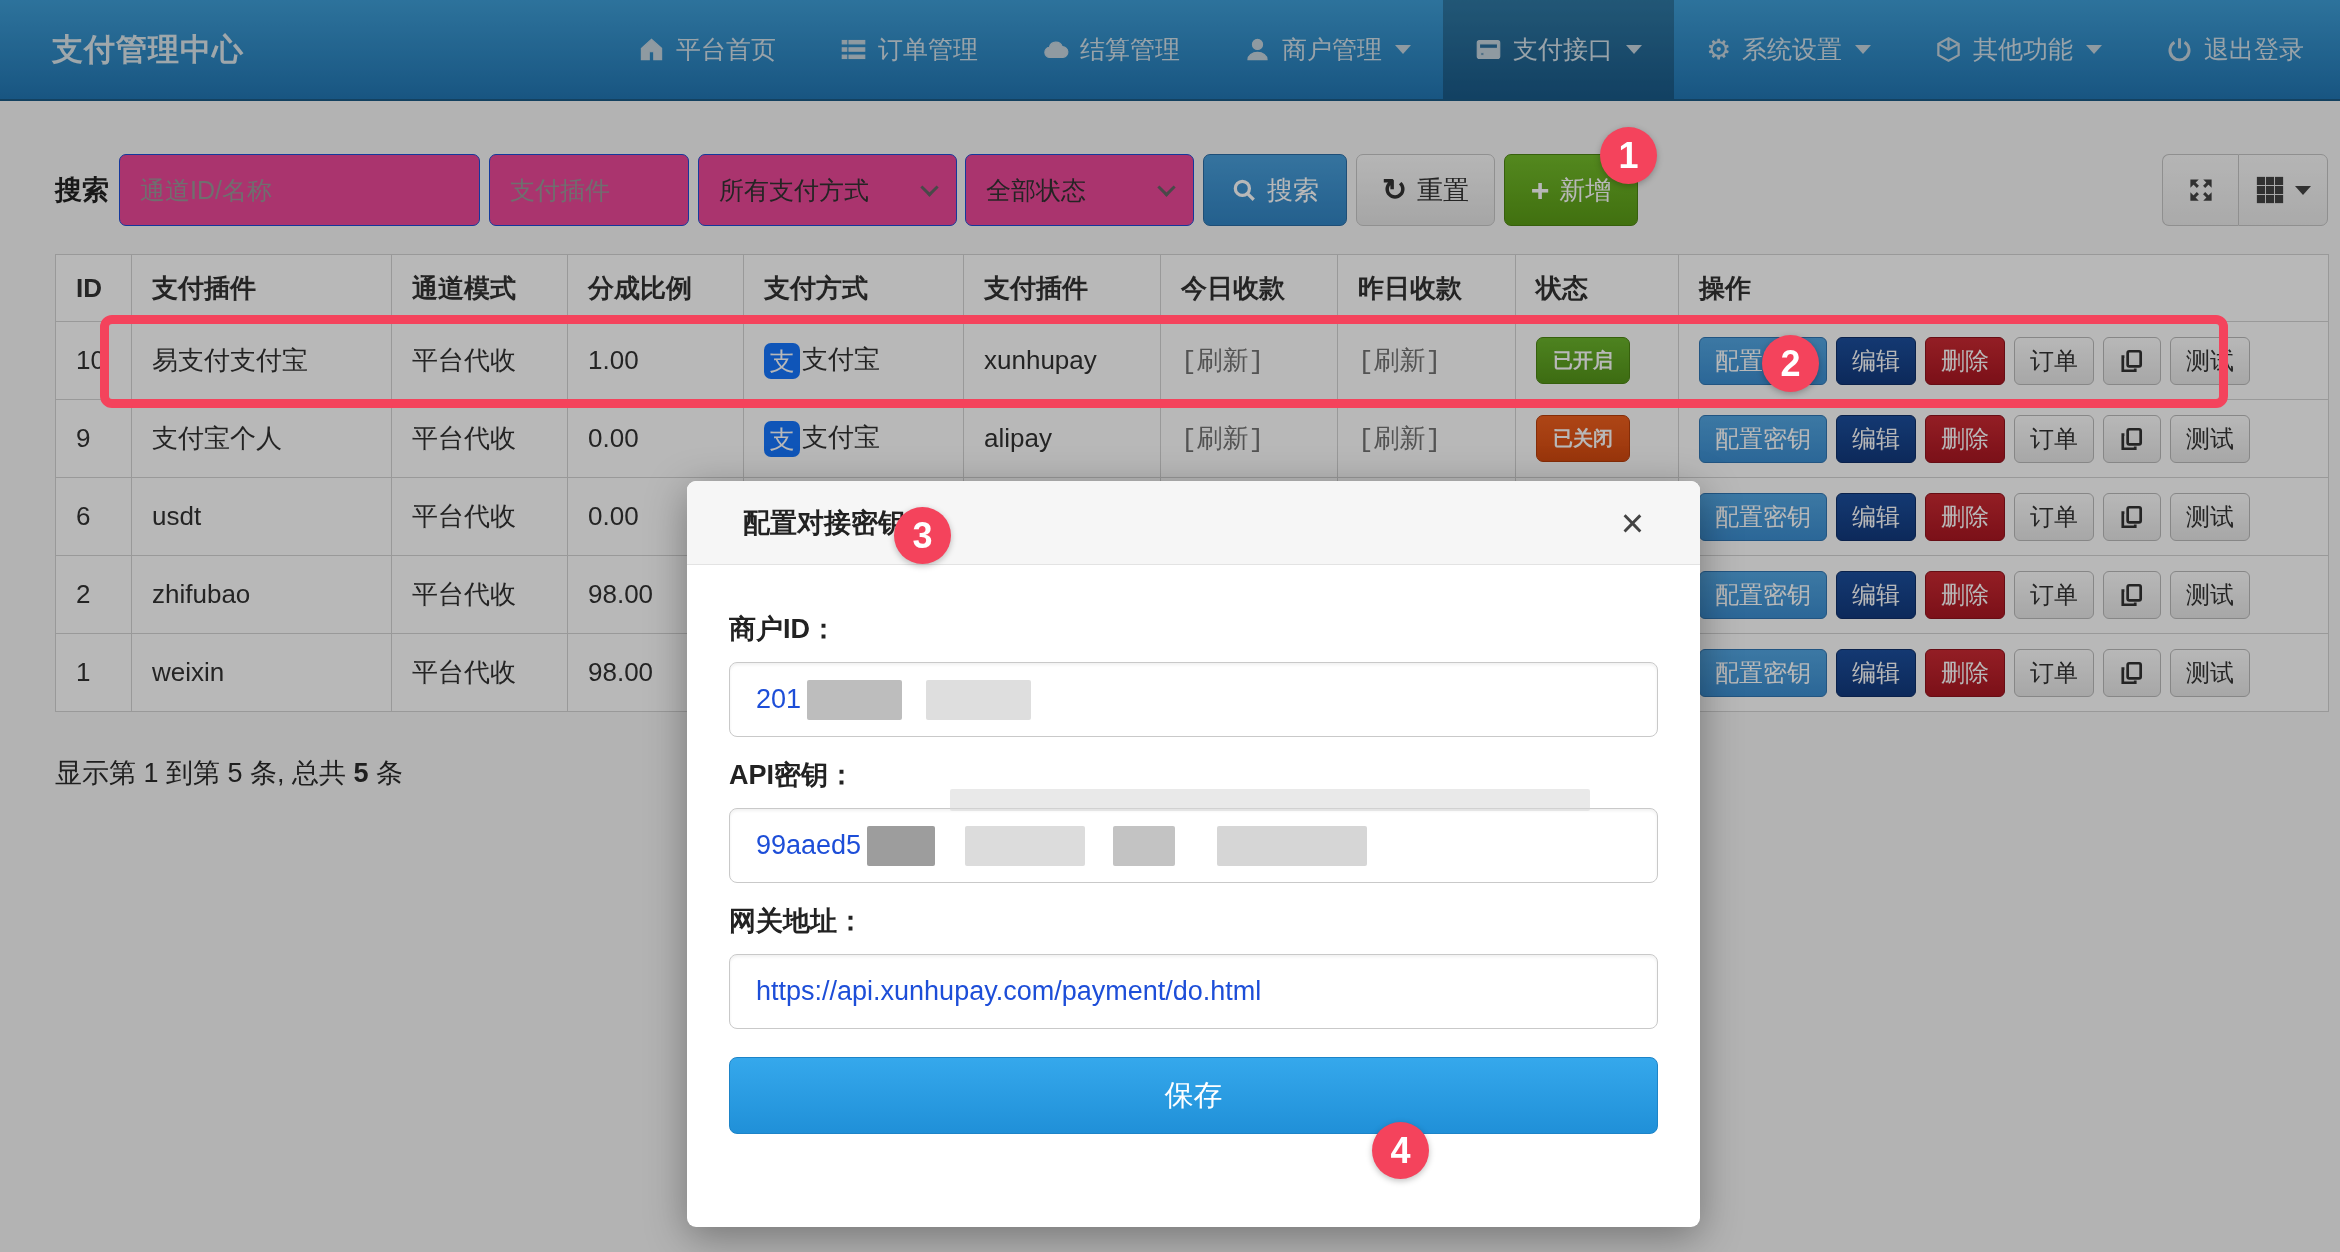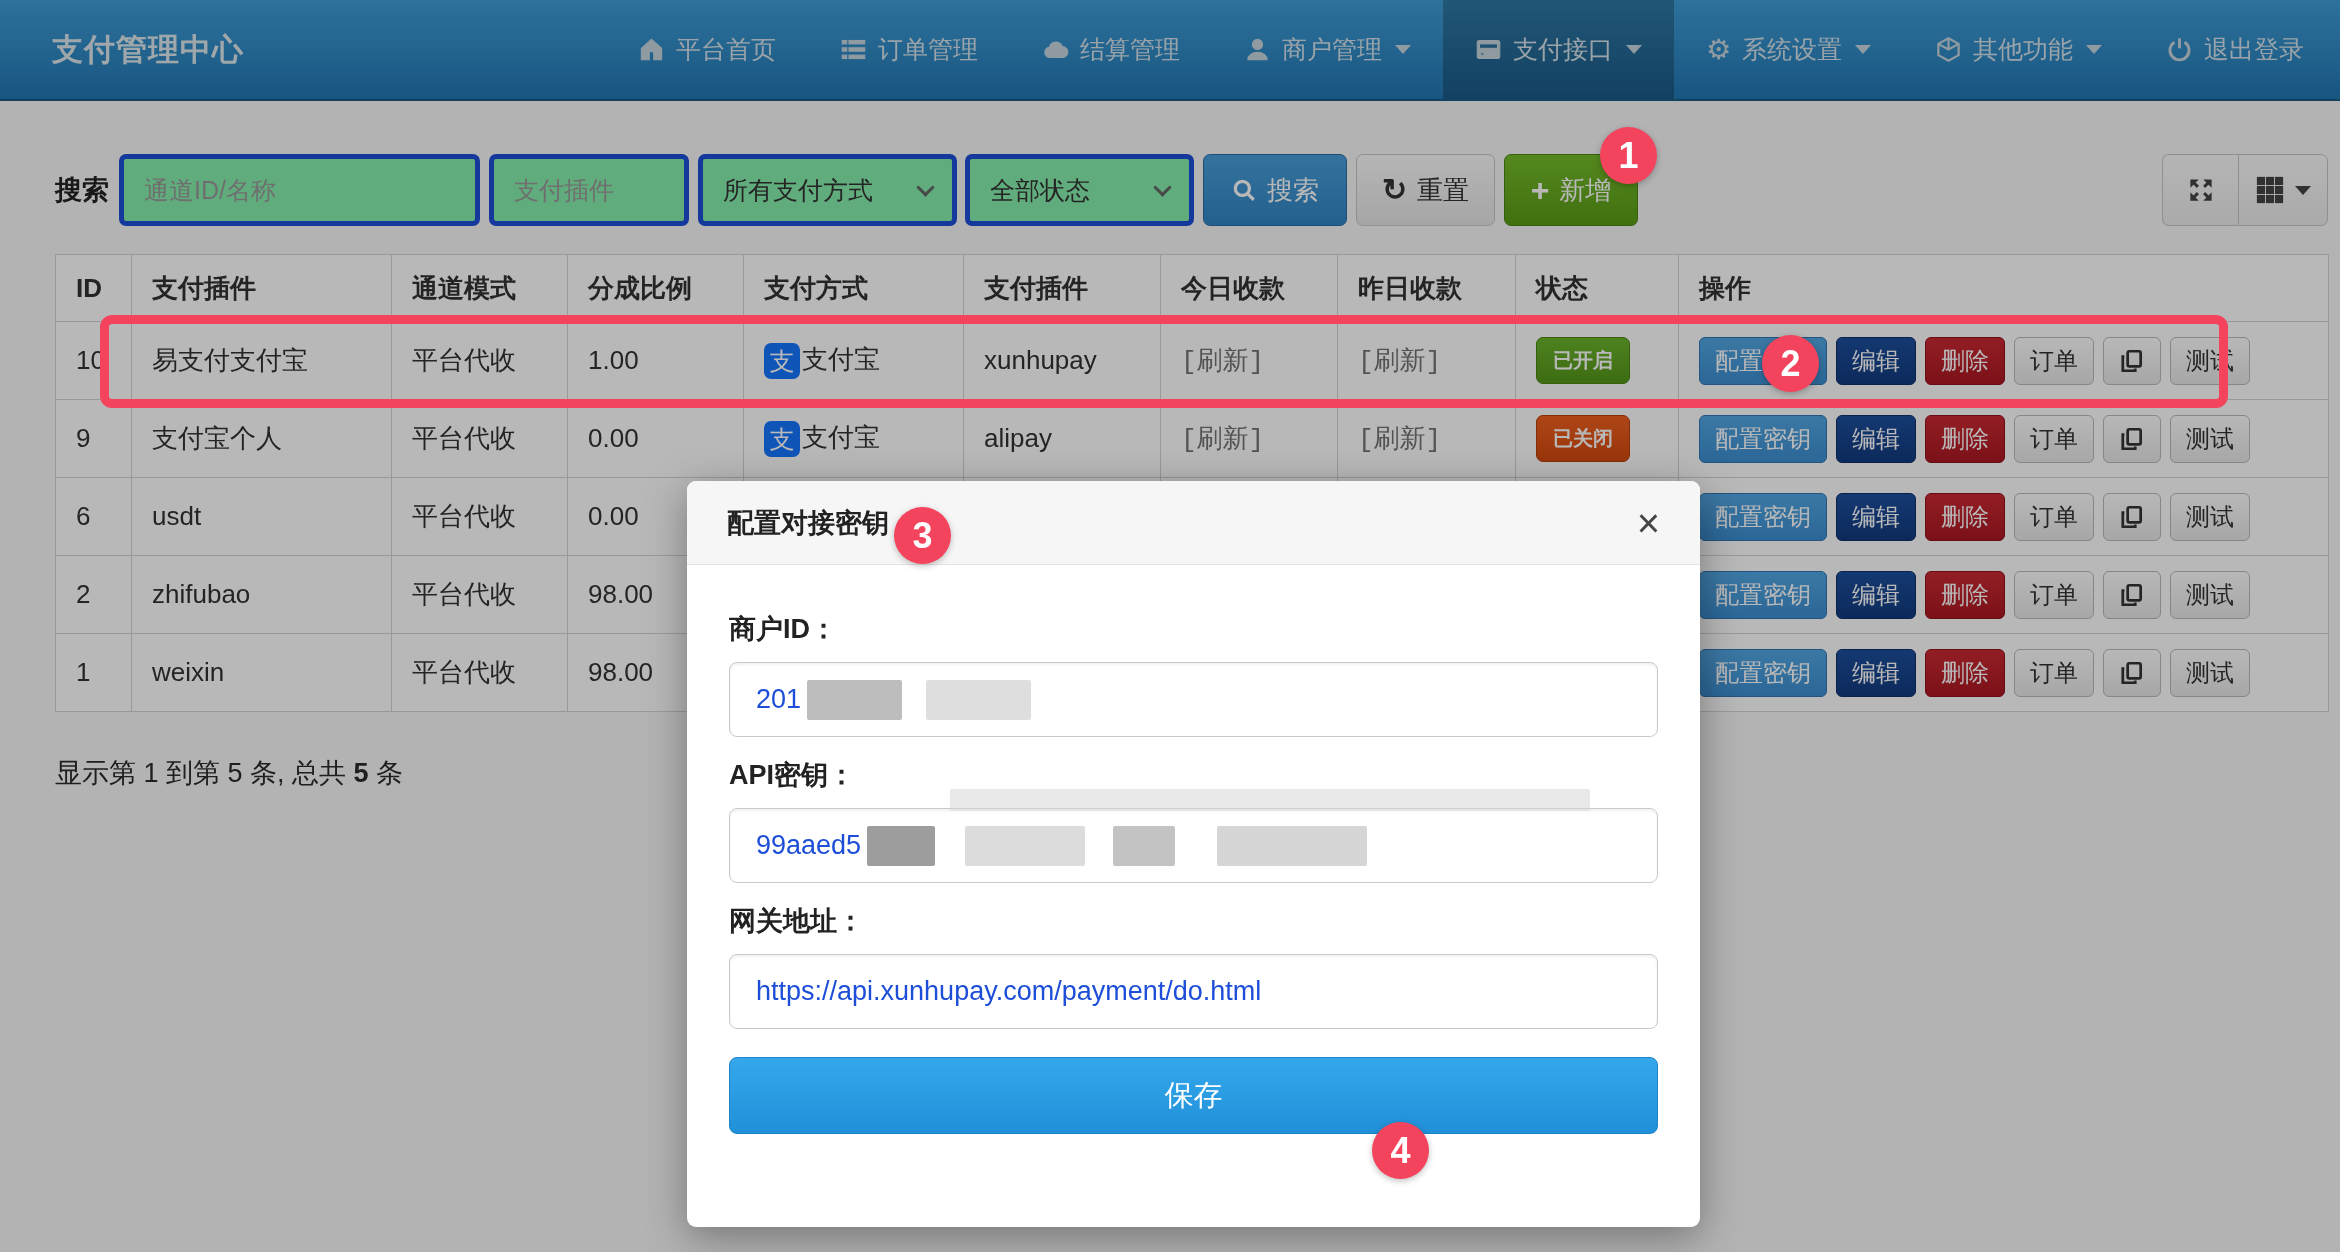--- a/index.html
+++ b/index.html
@@ -17,22 +17,22 @@
   .nav-item{display:flex;align-items:center;gap:11px;padding:0 32px;font-size:25px;
     color:#d5e2ea;cursor:pointer;white-space:nowrap;}
   .nav-item.active{background:rgba(0,0,0,0.24);}
   .nav-item svg{width:27px;height:27px;fill:#c7d6e0;stroke:#c7d6e0;}
   .caret{width:0;height:0;border-left:8px solid transparent;border-right:8px solid transparent;
     border-top:9px solid #c7d6e0;margin-left:2px;}
   .gear-glyph{font-size:28px;line-height:1;color:#c7d6e0;}
   
   .toolbar{position:absolute;top:154px;left:55px;width:2273px;height:72px;}
   .toolbar .lab{position:absolute;left:0;top:18px;font-size:27px;font-weight:bold;color:#222;}
-  .tb-input,.tb-select{position:absolute;top:0;height:72px;border:5px solid #1d4ed8;
-    border-radius:7px;background:#86efac;font-size:25px;color:#333;padding:0 20px;}
+  .tb-input,.tb-select{position:absolute;top:0;height:72px;border:1px solid #1d4ed8;
+    border-radius:7px;background:#ec4899;font-size:25px;color:#333;padding:0 20px;}
   .tb-input::placeholder{color:#9a9a9a;}
   .tb-select{display:flex;align-items:center;justify-content:space-between;cursor:pointer;}
   .chev{width:13px;height:13px;border-right:3px solid #666;border-bottom:3px solid #666;
     transform:rotate(45deg);margin-top:-6px;}
   .tb-btn{position:absolute;top:0;height:72px;border-radius:7px;font-size:26px;cursor:pointer;
     display:flex;align-items:center;justify-content:center;gap:10px;border:1px solid transparent;}
   .btn-search{background:linear-gradient(#4aa0dc,#3285c4);border-color:#2a6da6;color:#fff;}
   .btn-reset{background:linear-gradient(#fcfcfc,#e6e6e6);border-color:#c8c8c8;color:#333;}
   .btn-add{background:linear-gradient(#74bd2b,#5a9c16);border-color:#4d8512;color:#fff;}
   .btn-search svg{width:26px;height:26px;stroke:#fff;fill:none;stroke-width:3;}
@@ -68,21 +68,21 @@
   .ab-default{background:linear-gradient(#ffffff,#e8e8e8);border-color:#bbb;color:#333;}
   .ab-default svg{width:26px;height:26px;fill:none;stroke:#333;stroke-width:2.5;}
   
   .pg-summary{position:absolute;top:755px;left:55px;font-size:27px;color:#2b2b2b;z-index:5;}
   .pg-summary b{font-weight:bold;}
   
   .overlay{position:absolute;inset:0;background:rgba(0,0,0,0.28);z-index:50;}
   .modal{position:absolute;left:687px;top:481px;width:1013px;height:746px;background:#fff;
     border-radius:9px;z-index:55;box-shadow:0 10px 40px rgba(0,0,0,0.35);}
   .modal-header{height:84px;background:#f6f6f6;border-bottom:1px solid #e3e3e3;
-    border-radius:9px 9px 0 0;display:flex;align-items:center;padding:0 40px;}
+    border-radius:9px 9px 0 0;display:flex;align-items:center;padding:0 56px;}
   .modal-title{font-size:27px;font-weight:600;color:#222;}
   .modal-close{margin-left:auto;font-size:40px;color:#444;cursor:pointer;line-height:1;}
   .modal-body{padding:46px 42px 0;}
   .field{margin-bottom:20px;}
   .field-label{display:block;font-size:27px;font-weight:bold;color:#222;margin-bottom:15px;}
   .textbox{position:relative;height:75px;border:1px solid #c9c9c9;border-radius:8px;background:#fff;
     display:flex;align-items:center;padding:0 26px;font-size:27px;color:#1d4ed8;
     box-shadow:inset 0 2px 3px rgba(0,0,0,0.06);}
   .redact{display:inline-block;height:40px;border-radius:2px;margin-left:6px;}
   .r1{width:95px;background:#bdbdbd;}

